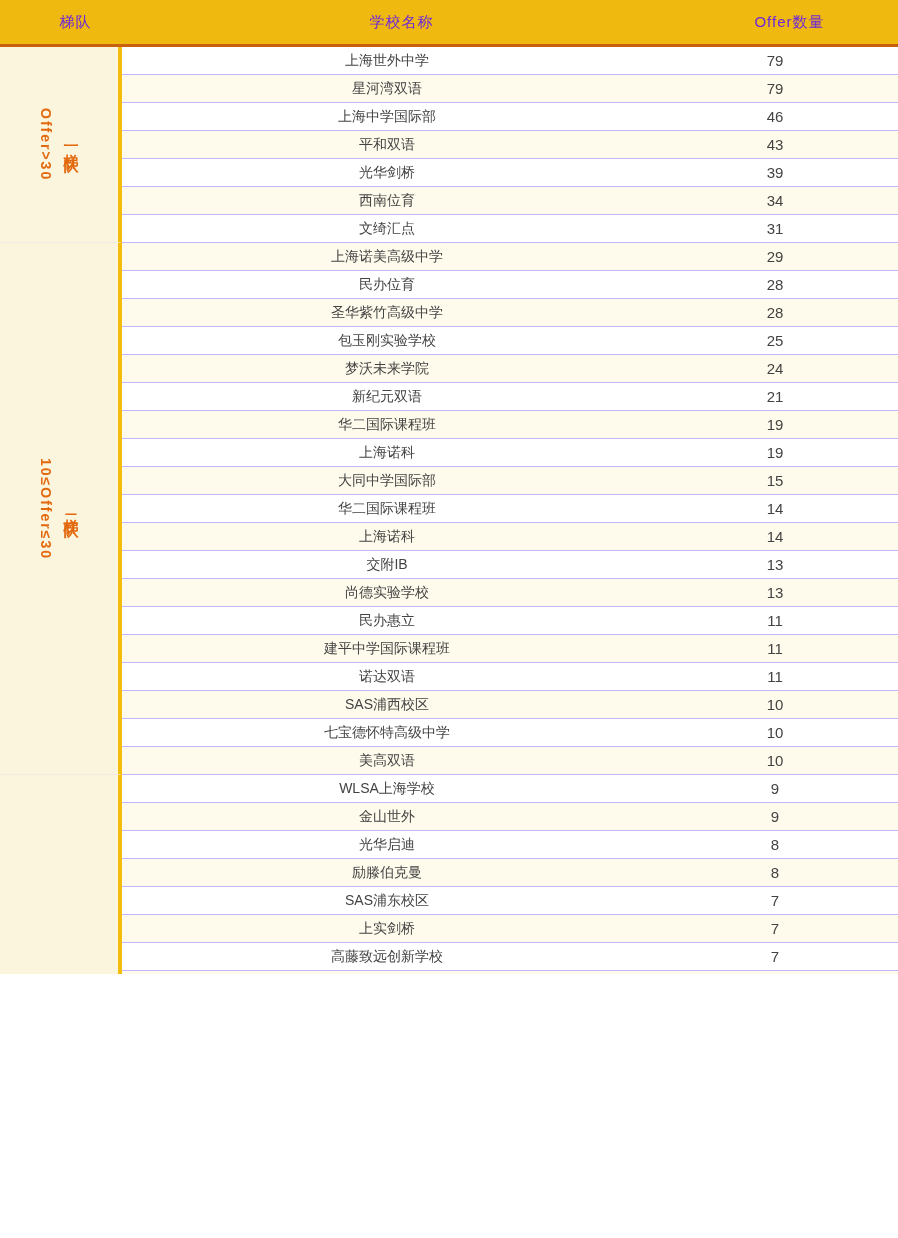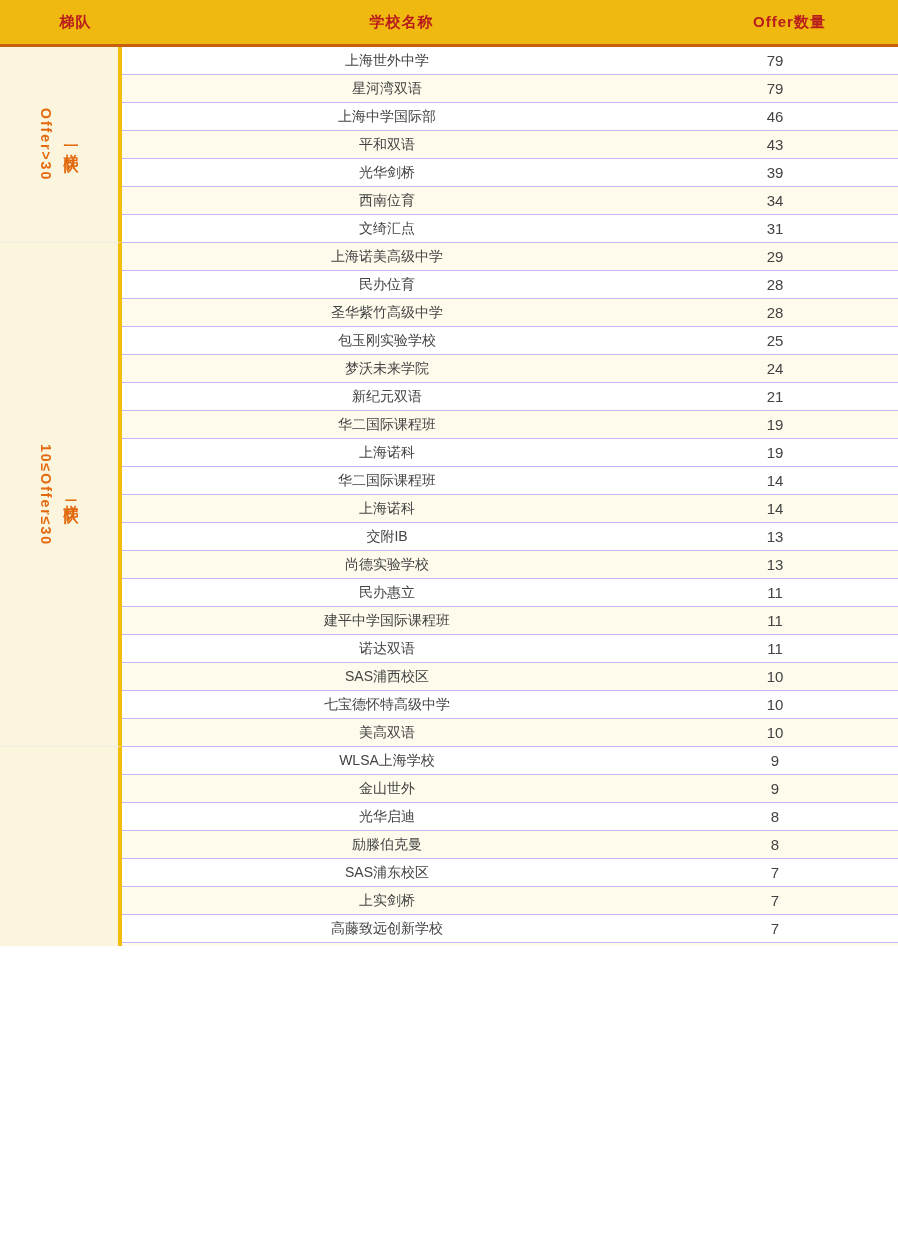--- a/index.html
+++ b/index.html
@@ -15,22 +15,22 @@
     display: grid;
     grid-template-columns: 122px 530px 246px;
     height: 47px;
     background: #F0B90F;
     border-bottom: 3px solid #C75F0D;
     align-items: center;
   }
   .hcell {
     text-align: center;
     font-size: 15px;
-    font-weight: bold;
-    color: #b91c1c;
+    font-weight: normal;
+    color: #6d28d9;
     letter-spacing: 1px;
     margin-left: 29px;
   }
 
   
   .tbody { width: 898px; }
   .tier { display: flex; }
   .tier-cell {
     width: 122px;
     flex: 0 0 122px;
@@ -161,20 +161,24 @@
     <div class="cell offers">21</div>
   </div>
           <div class="row cream">
     <div class="cell school">华二国际课程班</div>
     <div class="cell offers">19</div>
   </div>
           <div class="row white">
     <div class="cell school">上海诺科</div>
     <div class="cell offers">19</div>
   </div>
+          <div class="row cream">
+    <div class="cell school">大同中学国际部</div>
+    <div class="cell offers">15</div>
+  </div>
           <div class="row white">
     <div class="cell school">华二国际课程班</div>
     <div class="cell offers">14</div>
   </div>
           <div class="row cream">
     <div class="cell school">上海诺科</div>
     <div class="cell offers">14</div>
   </div>
           <div class="row white">
     <div class="cell school">交附IB</div>

